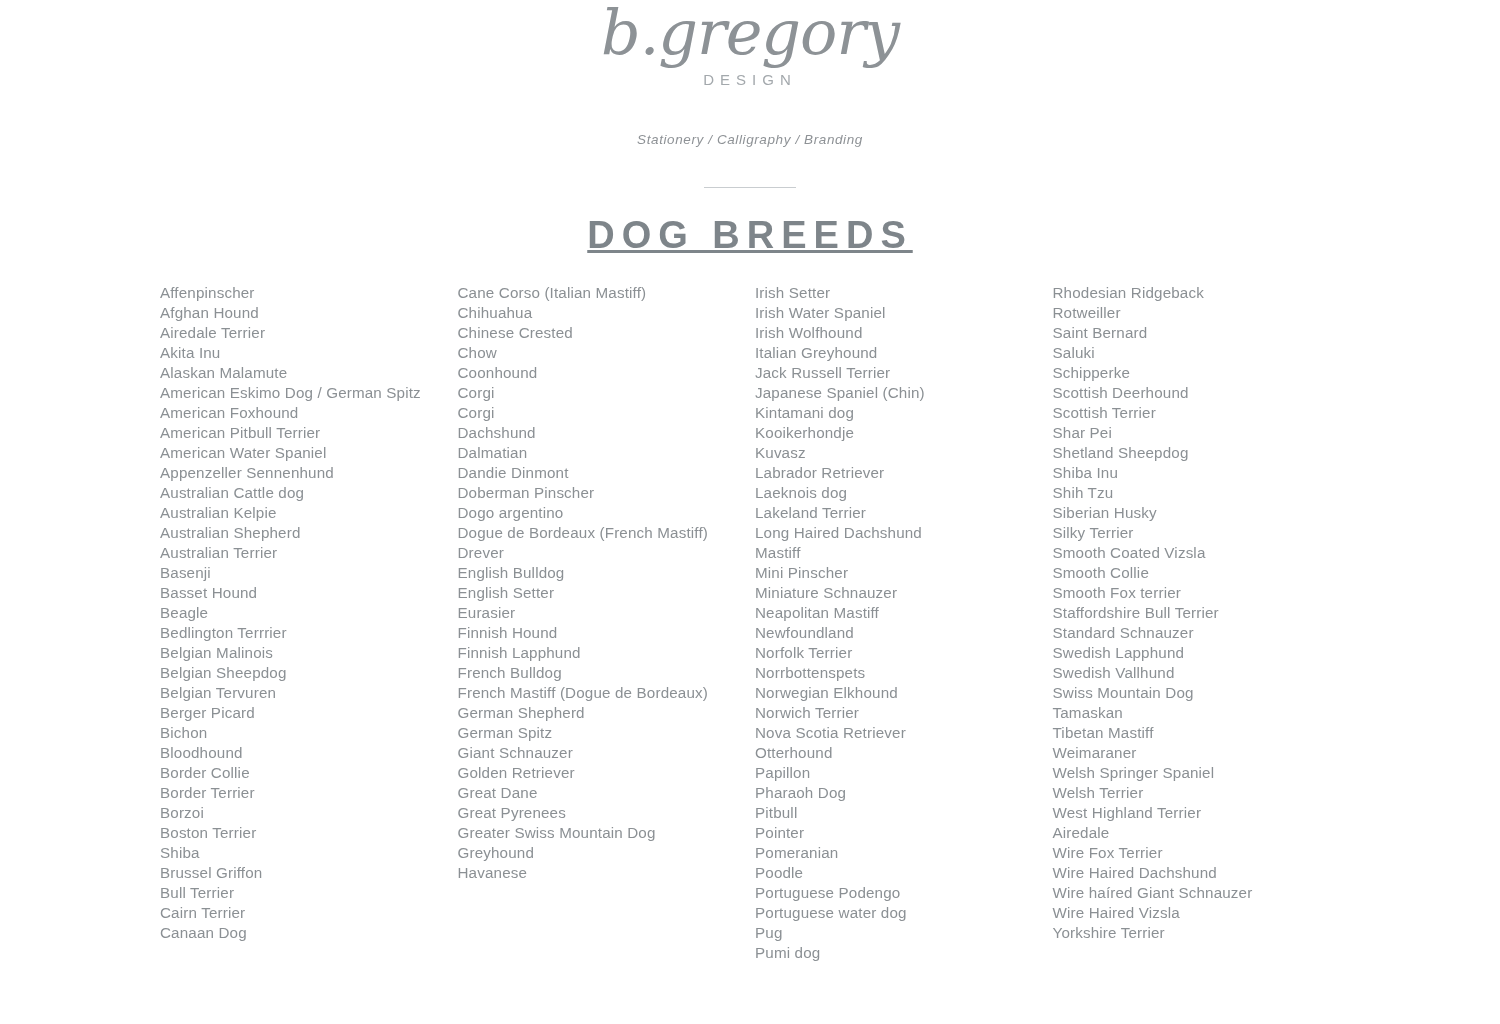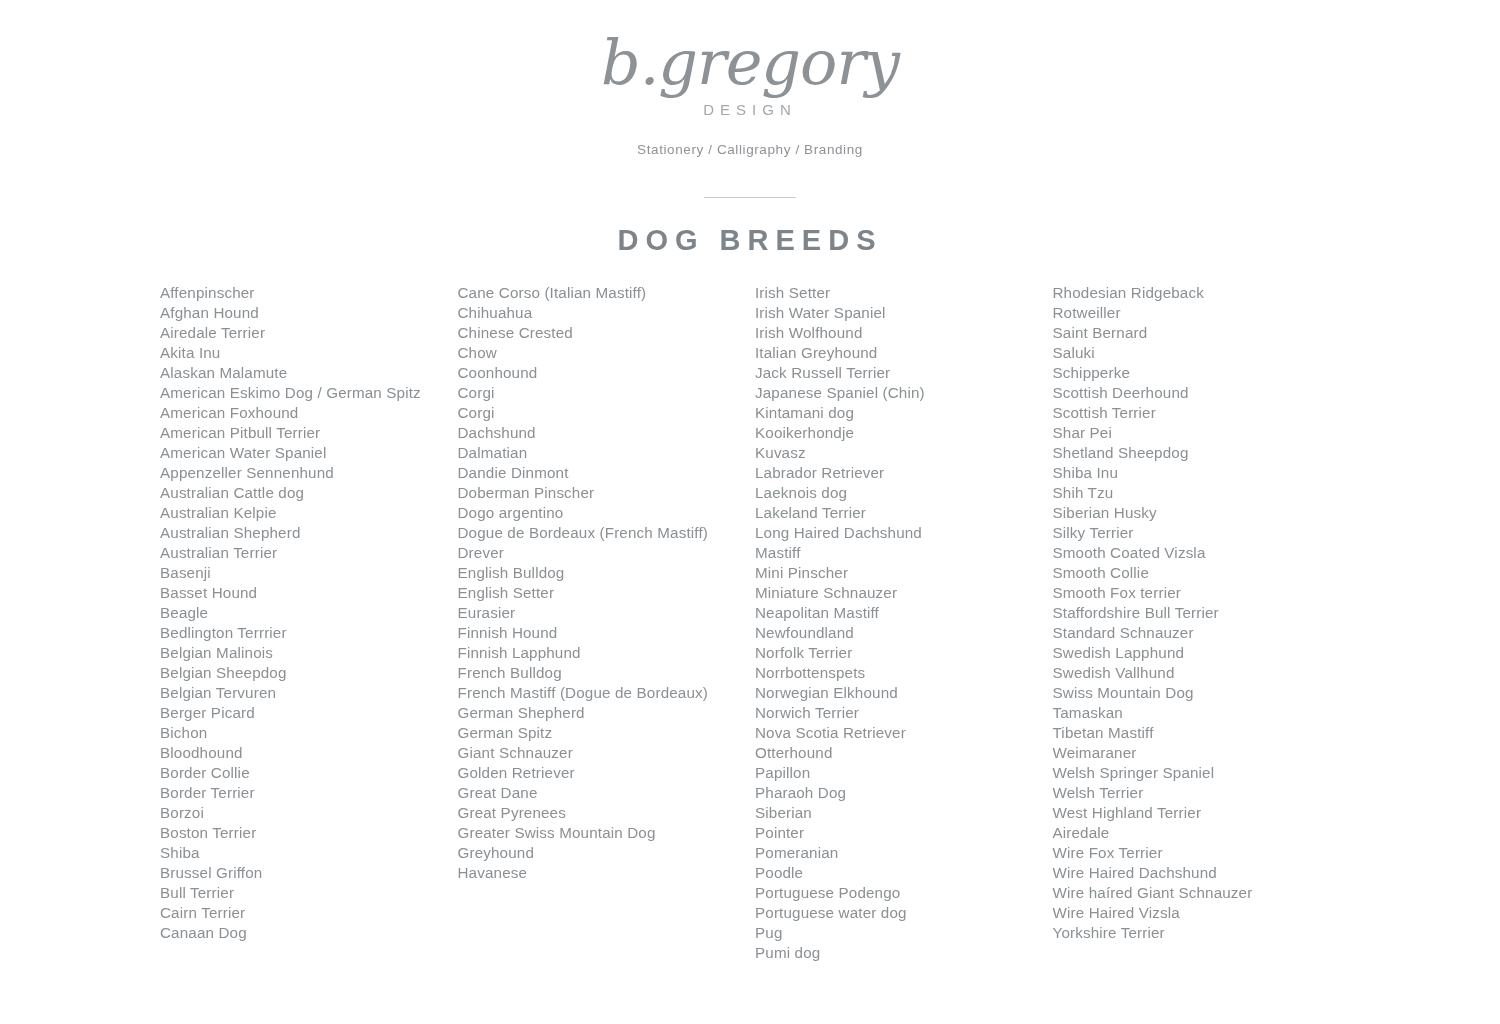--- a/index.html
+++ b/index.html
@@ -17,63 +17,64 @@
   .page {
     position: relative;
     width: 1500px;
     height: 1024px;
     box-sizing: border-box;
   }
 
   
   .logo-block {
     text-align: center;
-    padding-top: 30px;
   }
   .logo-script {
     display: block;
     font-family: "DejaVu Serif", serif;
     font-style: italic;
     font-size: 62px;
     line-height: 1.05;
     color: #8d9296;
     letter-spacing: -1px;
     font-weight: 400;
   }
   .logo-sub {
     display: block;
     margin-top: 6px;
     font-size: 15px;
     letter-spacing: 6px;
     color: #a3a8ac;
     font-family: "Liberation Sans", sans-serif;
   }
   .tagline {
-    margin-top: 24px;
+    margin-top: 44px;
     text-align: center;
     font-size: 13.5px;
     letter-spacing: 0.6px;
     color: #8e9296;
+    font-style: italic;
   }
 
   .divider {
     width: 92px;
     height: 1px;
     background: #c9cdd0;
     margin: 40px auto 0 auto;
   }
 
   .doc-title {
     margin-top: 26px;
     text-align: center;
-    font-size: 29px;
+    font-size: 38px;
     letter-spacing: 7px;
     color: #7e858a;
     font-weight: 700;
     font-family: "Liberation Sans", sans-serif;
+    text-decoration: underline;
   }
 
   
   .columns {
     margin-top: 26px;
     padding: 0 150px 0 160px;
     display: flex;
     gap: 0px;
     align-items: flex-start;
   }
@@ -197,21 +198,21 @@
       <div class="breed">Neapolitan Mastiff</div>
       <div class="breed">Newfoundland</div>
       <div class="breed">Norfolk Terrier</div>
       <div class="breed">Norrbottenspets</div>
       <div class="breed">Norwegian Elkhound</div>
       <div class="breed">Norwich Terrier</div>
       <div class="breed">Nova Scotia Retriever</div>
       <div class="breed">Otterhound</div>
       <div class="breed">Papillon</div>
       <div class="breed">Pharaoh Dog</div>
-      <div class="breed">Siberian</div>
+      <div class="breed">Pitbull</div>
       <div class="breed">Pointer</div>
       <div class="breed">Pomeranian</div>
       <div class="breed">Poodle</div>
       <div class="breed">Portuguese Podengo</div>
       <div class="breed">Portuguese water dog</div>
       <div class="breed">Pug</div>
       <div class="breed">Pumi dog</div>
     </div>
 
     <div class="col">

